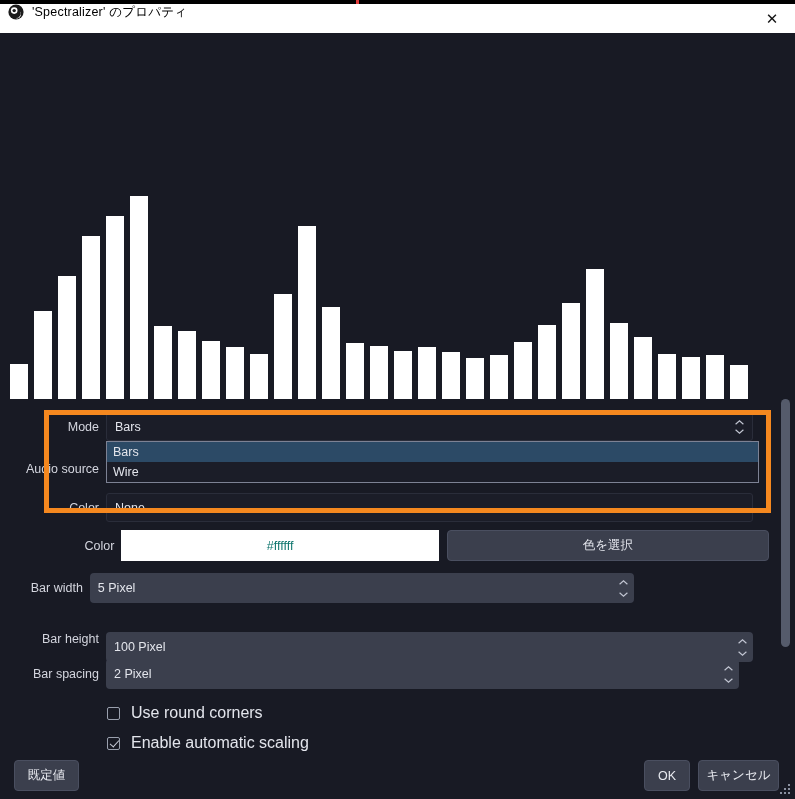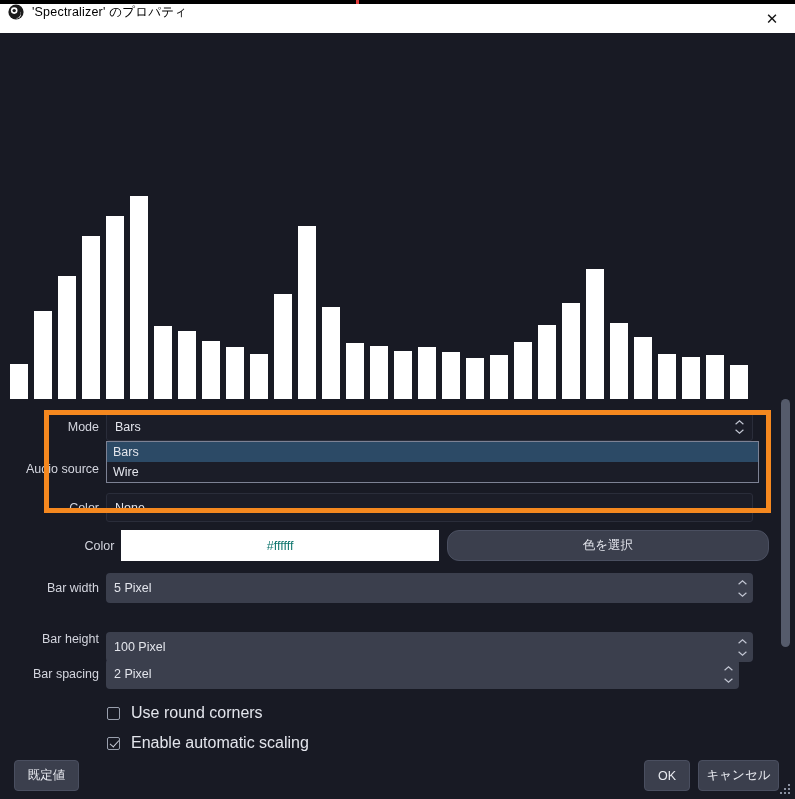--- a/index.html
+++ b/index.html
@@ -165,21 +165,21 @@
     color: #0f766e;
     font-size: 12.5px;
     display: flex;
     align-items: center;
     justify-content: center;
     box-sizing: border-box;
   }
   #color-pick-btn {
     background: #3b3f4d;
     border: 1px solid #4a4f60;
-    border-radius: 12px;
+    border-radius: 4px;
     color: #e3e5ec;
     font-size: 12.5px;
     display: flex;
     align-items: center;
     justify-content: center;
     box-sizing: border-box;
     cursor: pointer;
   }
 
   
@@ -372,21 +372,21 @@
         <span>None</span>
       </div>
     </div>
 
     <div class="row" style="left:16px; top:131px; width:753px;">
       <div class="lbl" style="width:99px;">Color</div>
       <div id="color-swatch" style="margin-left:7px; width:319px; height:31px;">#ffffff</div>
       <div id="color-pick-btn" style="margin-left:8px; width:324px; height:31px;">色を選択</div>
     </div>
 
-    <div class="row" style="left:0; top:174px; width:753px;">
+    <div class="row" style="left:0; top:174px; width:634px;">
       <div class="lbl" style="width:99px;">Bar width</div>
       <div class="spin" style="margin-left:7px; width:647px; height:30px;">
         <span>5 Pixel</span>
         <span class="arrows">
           <svg class="chev-up" viewBox="0 0 9 5">
               <path d="M.6 4.2 4.5.8l3.9 3.4" fill="none" stroke="#c2c6d2" stroke-width="1.2"></path>
             </svg>
           <svg class="chev-dn" viewBox="0 0 9 5">
               <path d="M.6.8 4.5 4.2 8.4.8" fill="none" stroke="#c2c6d2" stroke-width="1.2"></path>
             </svg>

